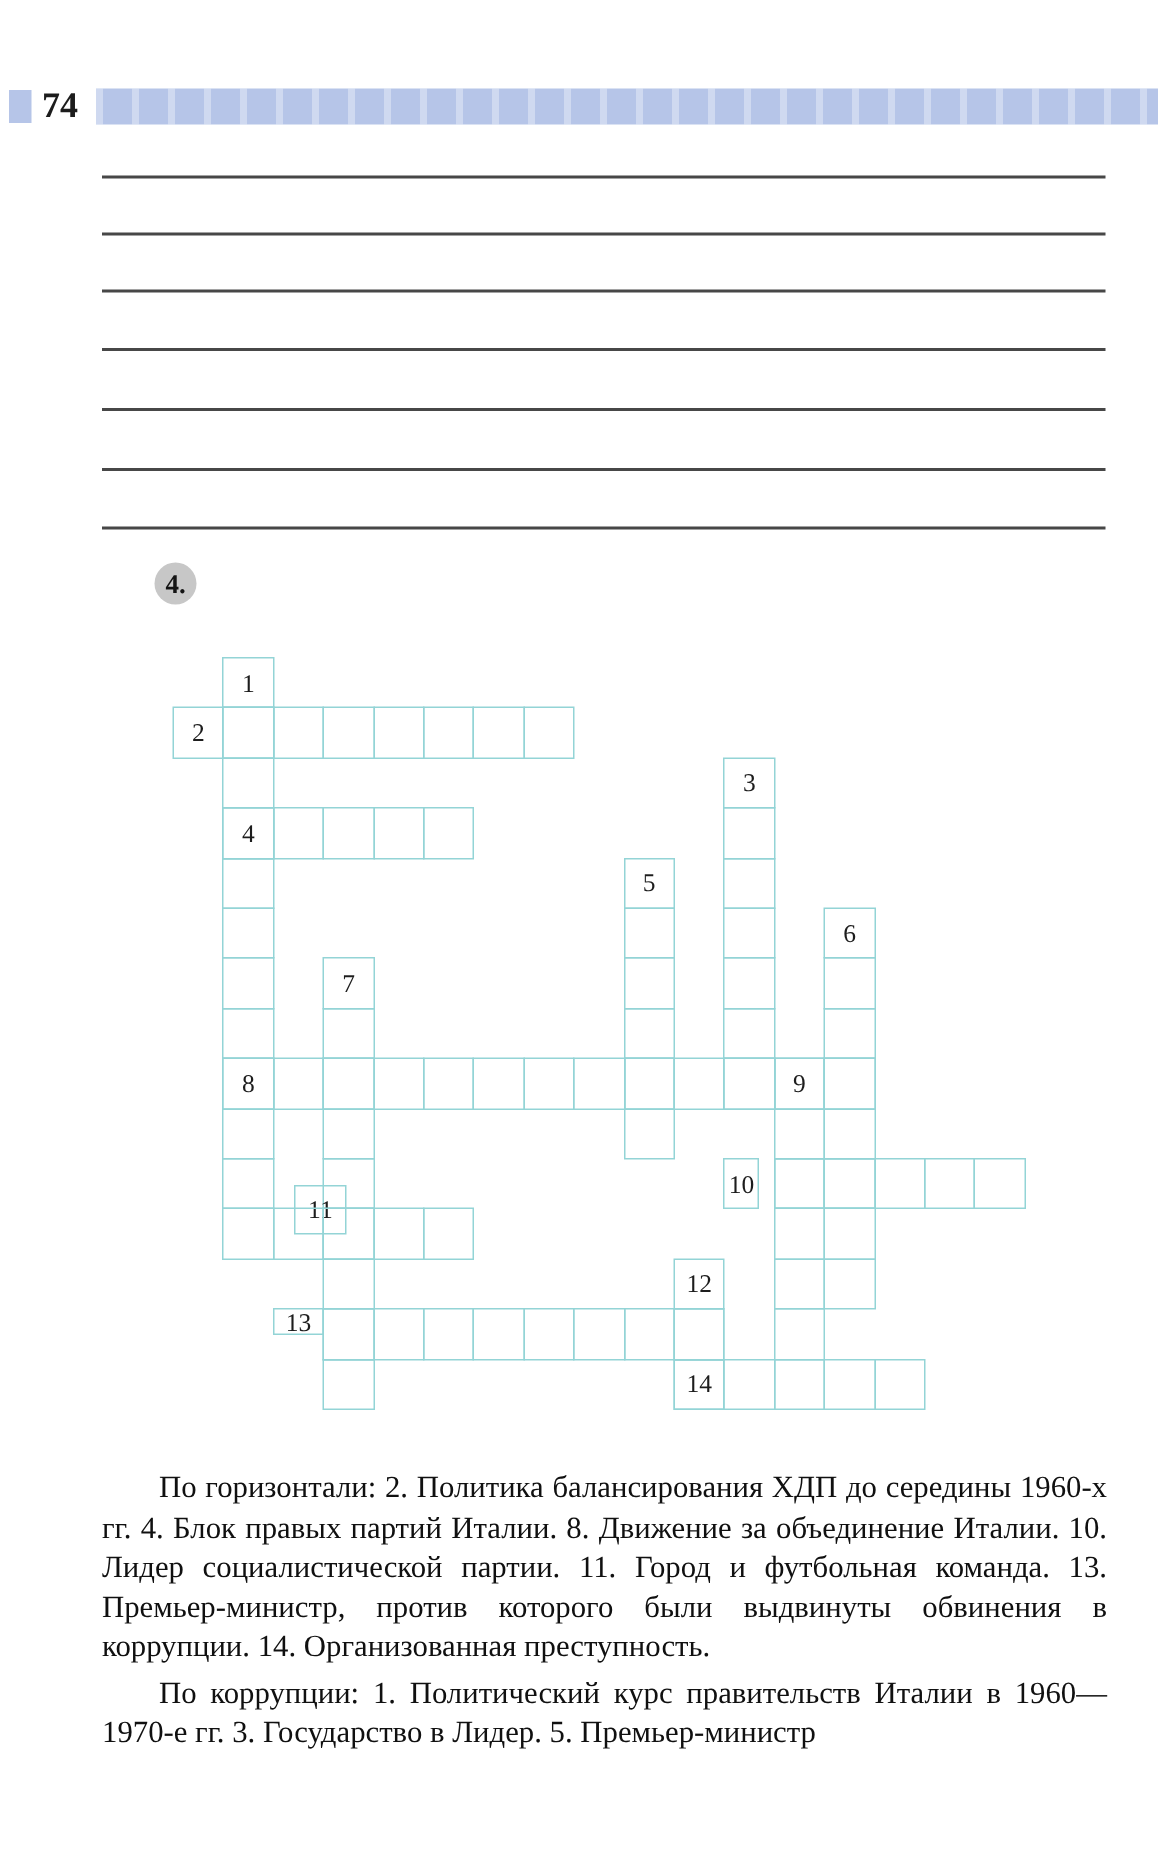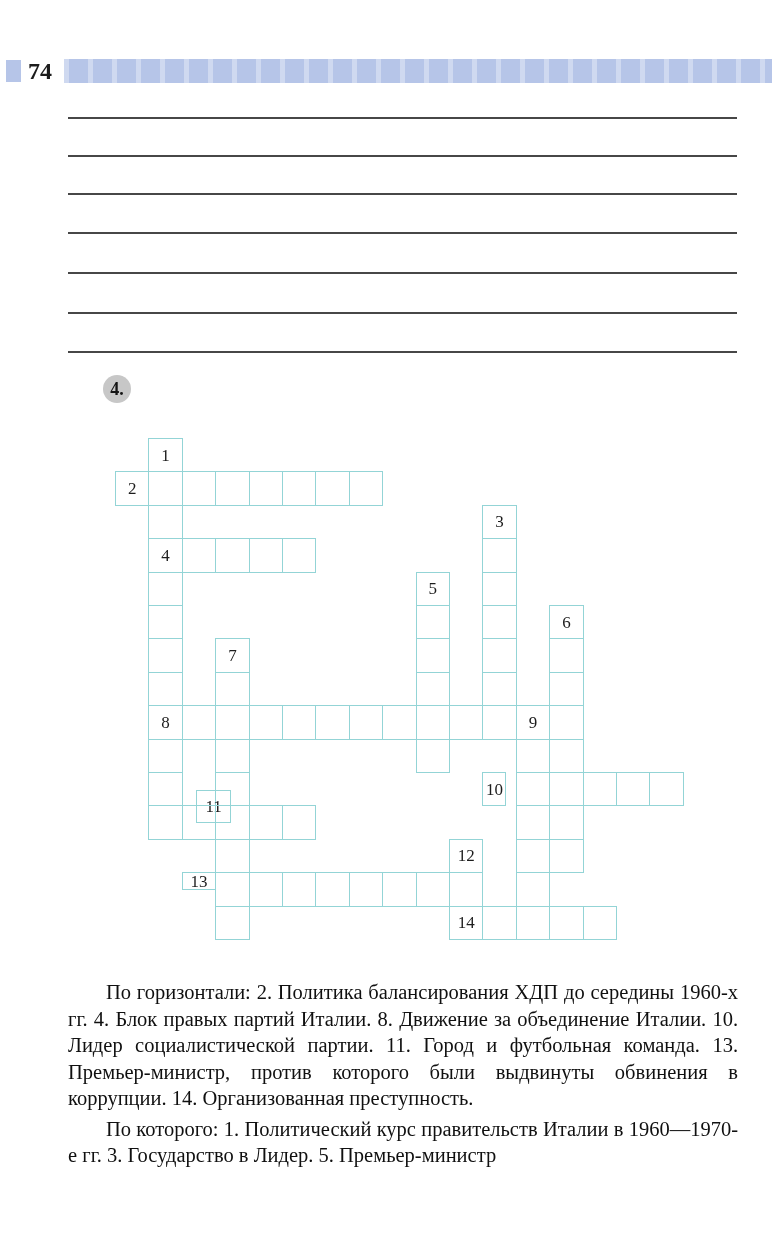--- a/index.html
+++ b/index.html
@@ -156,14 +156,14 @@
     <div class="cw-cell" style="left: 449px; top: 872.2px; width: 34.4px; height: 34.4px; border: 1px solid rgb(147, 212, 214);"></div>
     <div class="cw-cell" style="left: 449px; top: 905.6px; width: 34.4px; height: 34.4px; border: 1px solid rgb(147, 212, 214); text-align: right;">14</div>
     <div class="cw-cell" style="left: 482.4px; top: 905.6px; width: 34.4px; height: 34.4px; border: 1px solid rgb(147, 212, 214);"></div>
     <div class="cw-cell" style="left: 515.8px; top: 905.6px; width: 34.4px; height: 34.4px; border: 1px solid rgb(147, 212, 214);"></div>
     <div class="cw-cell" style="left: 549.2px; top: 905.6px; width: 34.4px; height: 34.4px; border: 1px solid rgb(147, 212, 214);"></div>
     <div class="cw-cell" style="left: 582.6px; top: 905.6px; width: 34.4px; height: 34.4px; border: 1px solid rgb(147, 212, 214);"></div>
   </div>
 
 <div class="clues">
   <p id="across"><span class="b">По горизонтали: </span><span class="b">2. </span><span>Политика балансирования ХДП до середины 1960-х гг. </span><span class="b">4. </span><span>Блок правых партий Италии. </span><span class="b">8. </span><span>Движение за объединение Италии. </span><span class="b">10. </span><span>Лидер социалистической партии. </span><span class="b">11. </span><span>Город и футбольная команда. </span><span class="b">13. </span><span>Премьер-министр, против которого были выдвинуты обвинения в коррупции. </span><span class="b">14. </span><span>Организованная преступность.</span></p>
-  <p id="down"><span class="b">По которого: </span><span class="b">1. </span><span>Политический курс правительств Италии в 1960—1970-е гг. </span><span class="b">3. </span><span>Государство в Лидер. </span><span class="b">5. </span><span>Премьер-министр</span></p>
+  <p id="down"><span class="b">По коррупции: </span><span class="b">1. </span><span>Политический курс правительств Италии в 1960—1970-е гг. </span><span class="b">3. </span><span>Государство в Лидер. </span><span class="b">5. </span><span>Премьер-министр</span></p>
 </div>
 
 </body></html>

